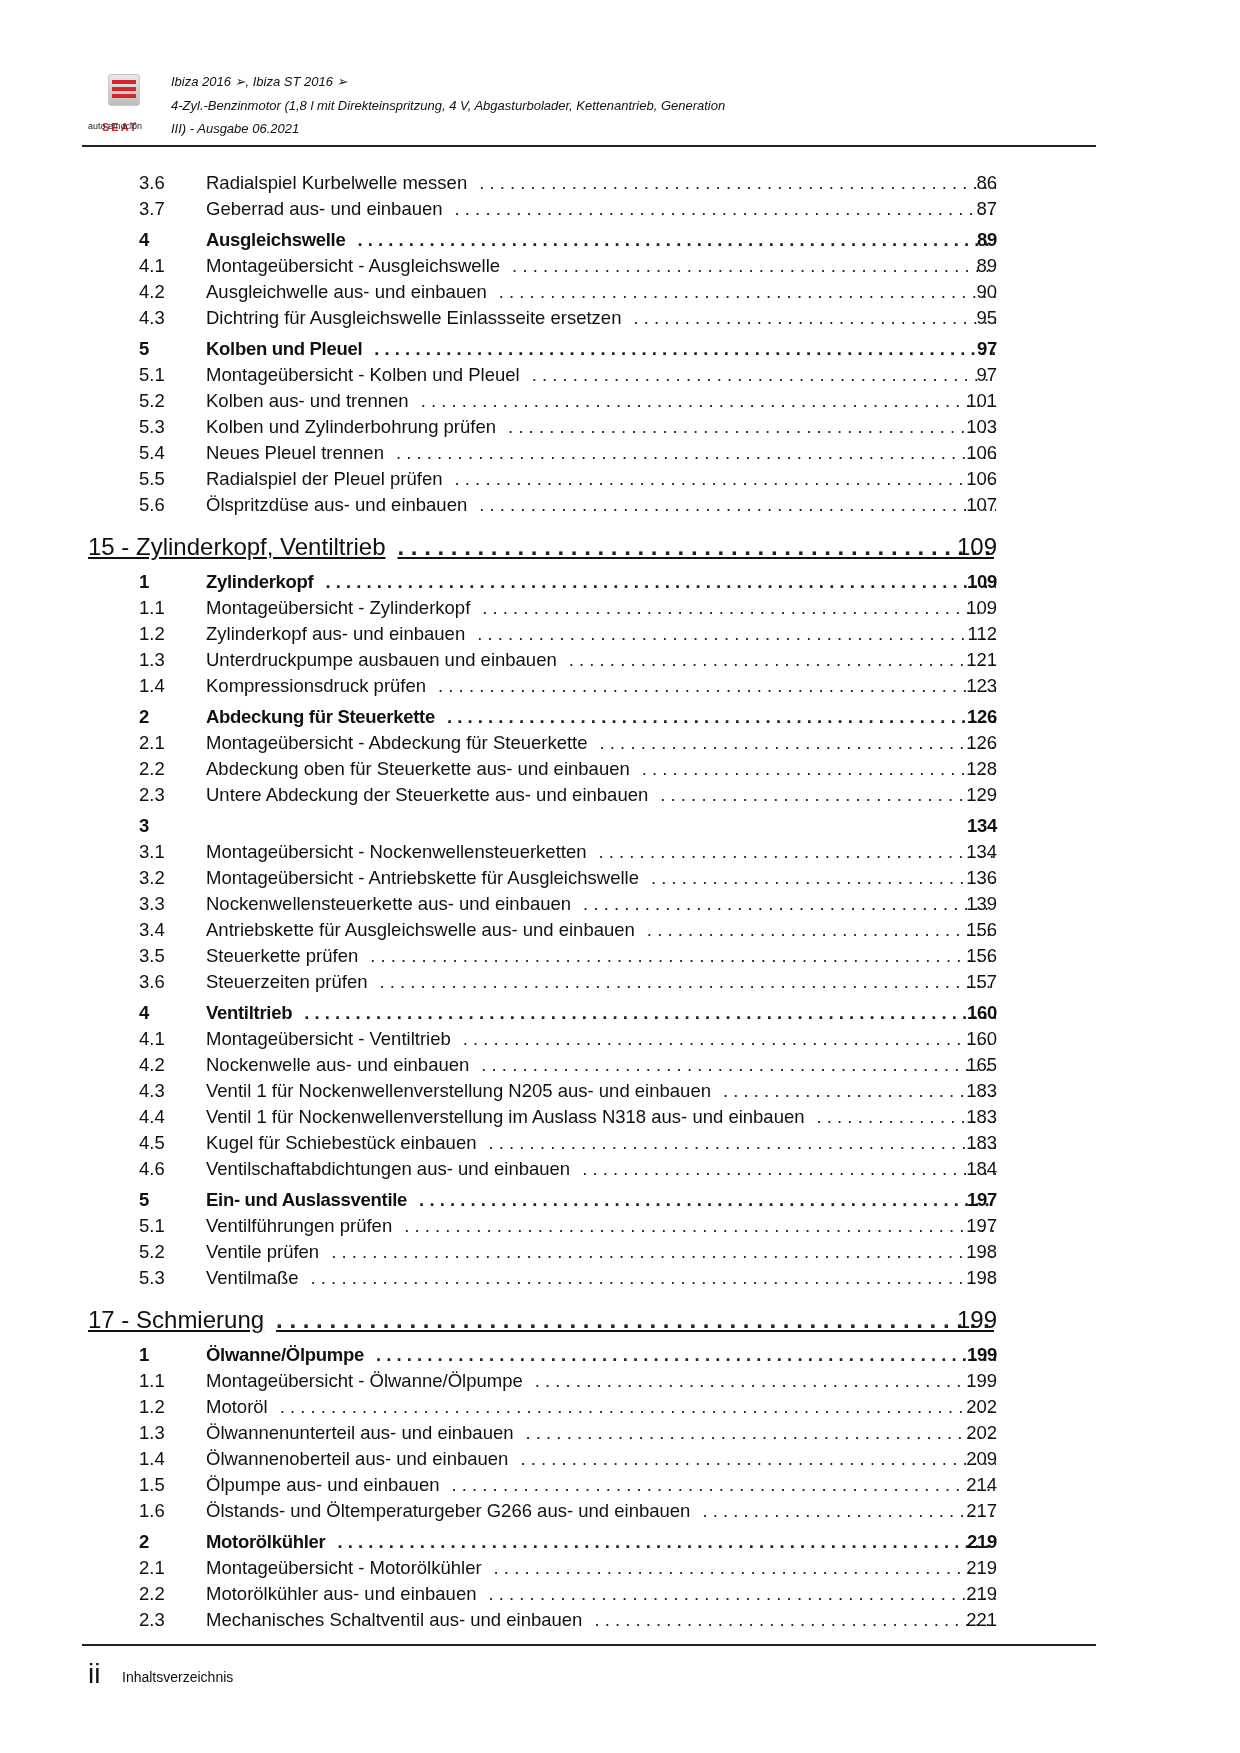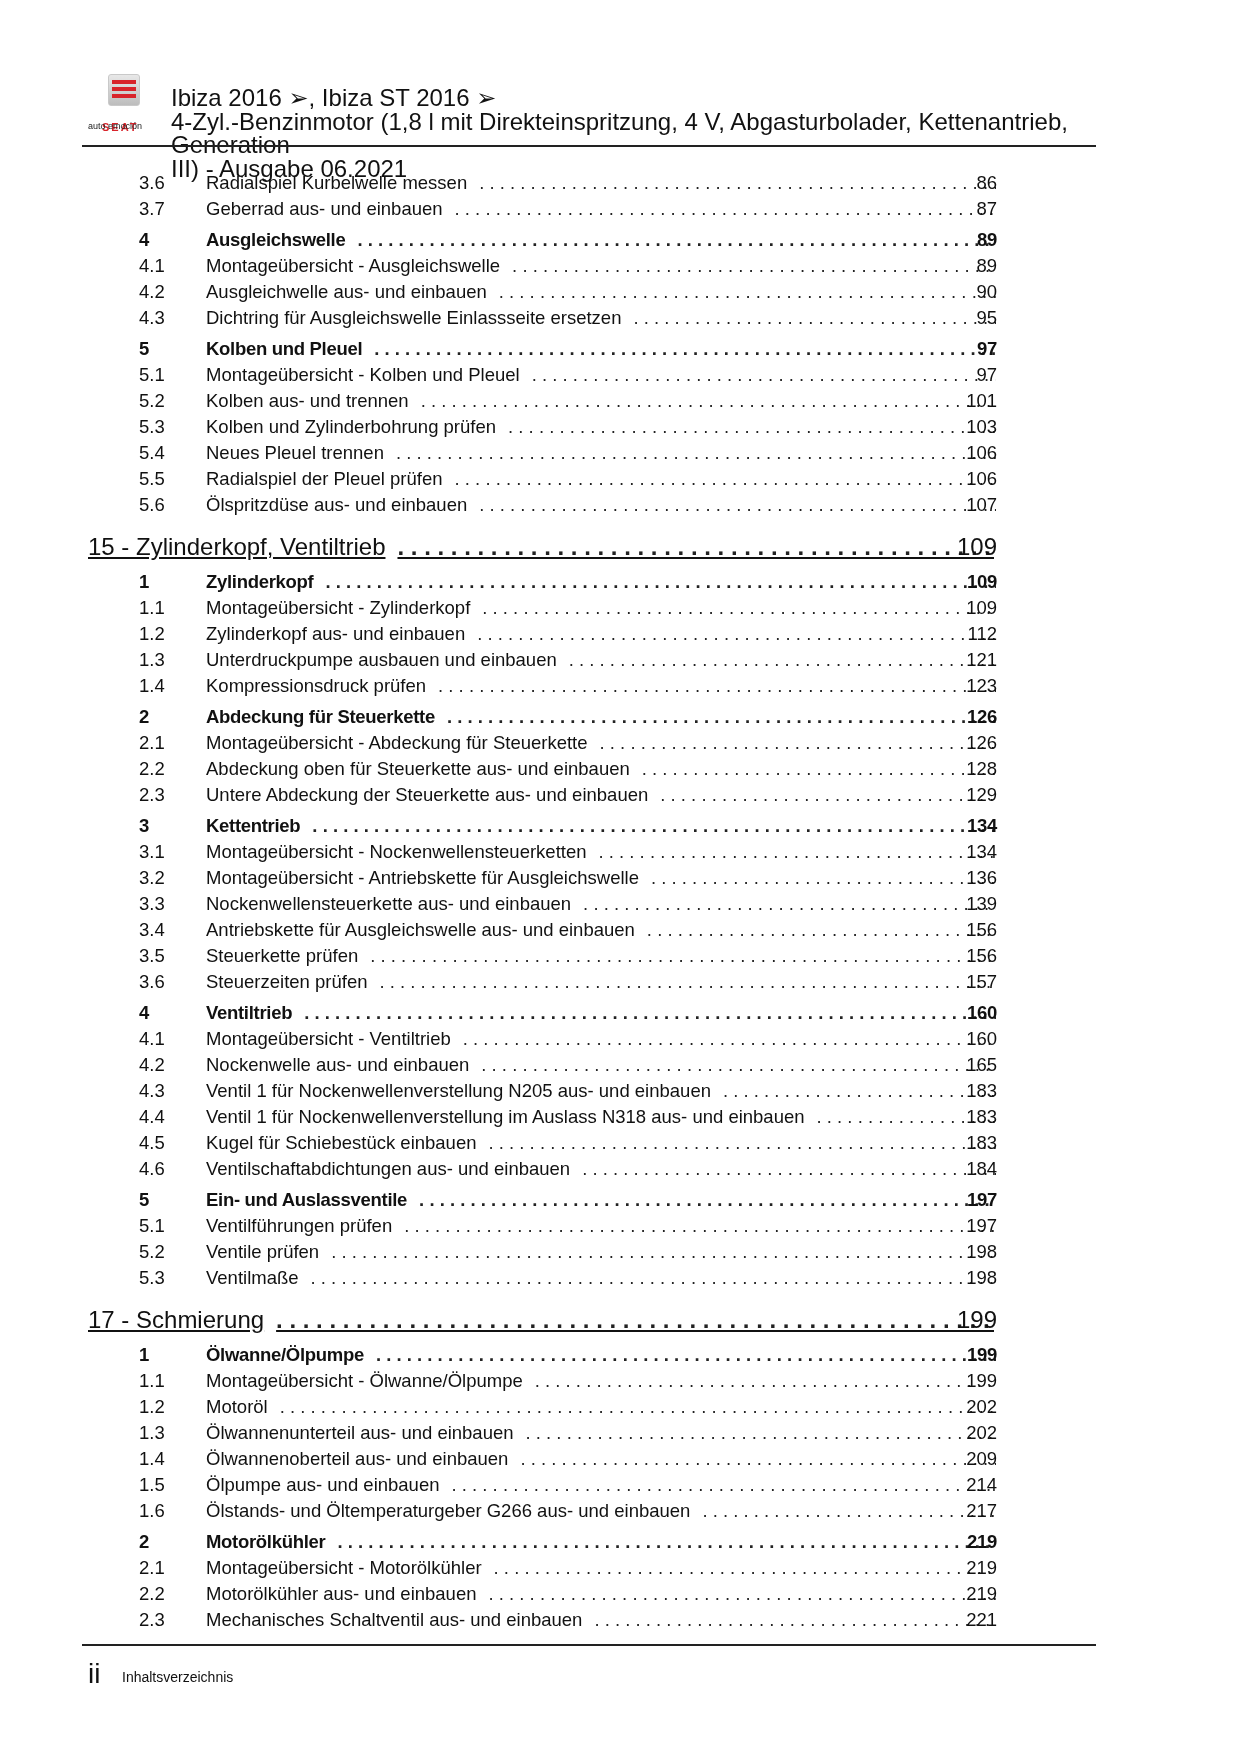--- a/index.html
+++ b/index.html
@@ -6,21 +6,21 @@
   body { width: 1240px; height: 1753px; position: relative; overflow: hidden;
          font-family: "Liberation Sans", sans-serif; color: #111; }
   .logo { position: absolute; left: 88px; top: 74px; width: 68px; height: 56px; }
   .logo-mark { position: absolute; left: 20px; top: 0; width: 30px; height: 30px;
                border-radius: 3px; background: linear-gradient(180deg,#e8e8e8,#bdbdbd);
                border: 1px solid #c9c9c9; overflow: hidden; }
   .logo-mark span { position: absolute; left: 3px; right: 3px; height: 4px; background: #d8232a; }
   .logo-word { position: absolute; left: 14px; top: 33px; font-size: 11px; font-weight: bold;
                color: #d8232a; letter-spacing: 2px; margin-top: 14px; }
   .logo-tag { position: absolute; left: 0; top: 47px; font-size: 9px; color: #222; white-space: nowrap; }
-  .header-text { position: absolute; left: 171px; top: 86px; width: 930px; font-size: 24px; line-height: 23.5px; }
+  .header-text { position: absolute; left: 171px; top: 70px; width: 930px; font-size: 13px; line-height: 23.5px; font-style: italic; }
   .header-rule { position: absolute; left: 82px; top: 145px; width: 1014px; height: 2px; background: #222; }
   .toc { position: absolute; left: 0; top: 170px; width: 1144px; }
   .row { position: relative; height: 26px; font-size: 18.5px; line-height: 26px; white-space: nowrap; }
   .row.sub-head { margin-top: 5px; }
   .row.chapter { height: 34px; line-height: 34px; margin-top: 12px; margin-bottom: 2px; font-size: 24px; }
   .num { position: absolute; left: 139px; }
   .title-wrap { position: absolute; left: 206px; right: 148px; display: flex; overflow: hidden; }
   .chapter .title-wrap { left: 88px; right: 150px; text-decoration: underline; }
   .ttl { flex: 0 0 auto; padding-right: 12px; }
   .leader { flex: 1 1 auto; overflow: hidden; letter-spacing: 0; color: #222; }
@@ -233,24 +233,20 @@
     <div class="row">
       <span class="num">2.3</span>
       <div class="title-wrap">
         <span class="ttl">Untere Abdeckung der Steuerkette aus- und einbauen</span>
         <span class="leader"></span>
       </div>
       <span class="pg">129</span>
     </div>
     <div class="row sub-head">
       <span class="num">3</span>
-      <div class="title-wrap">
-        <span class="ttl">Kettentrieb</span>
-        <span class="leader"></span>
-      </div>
       <span class="pg">134</span>
     </div>
     <div class="row">
       <span class="num">3.1</span>
       <div class="title-wrap">
         <span class="ttl">Montageübersicht - Nockenwellensteuerketten</span>
         <span class="leader"></span>
       </div>
       <span class="pg">134</span>
     </div>

